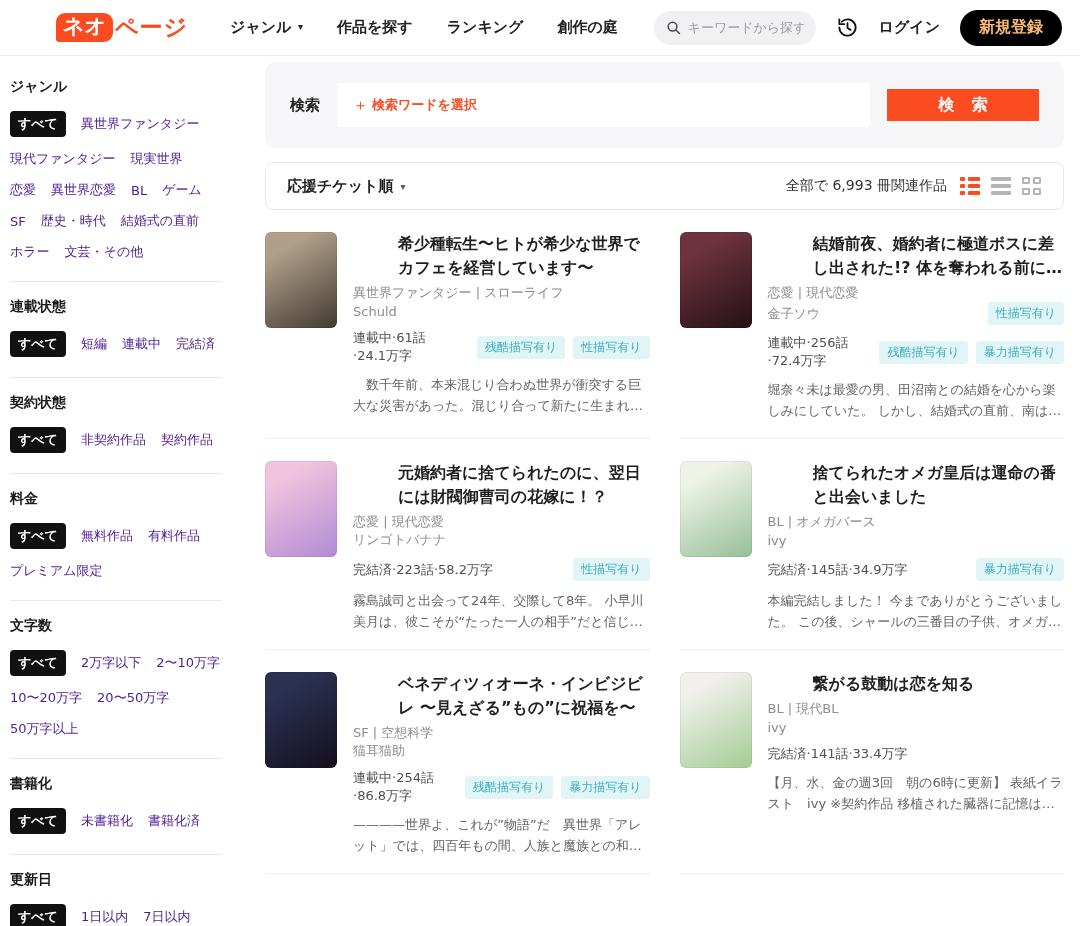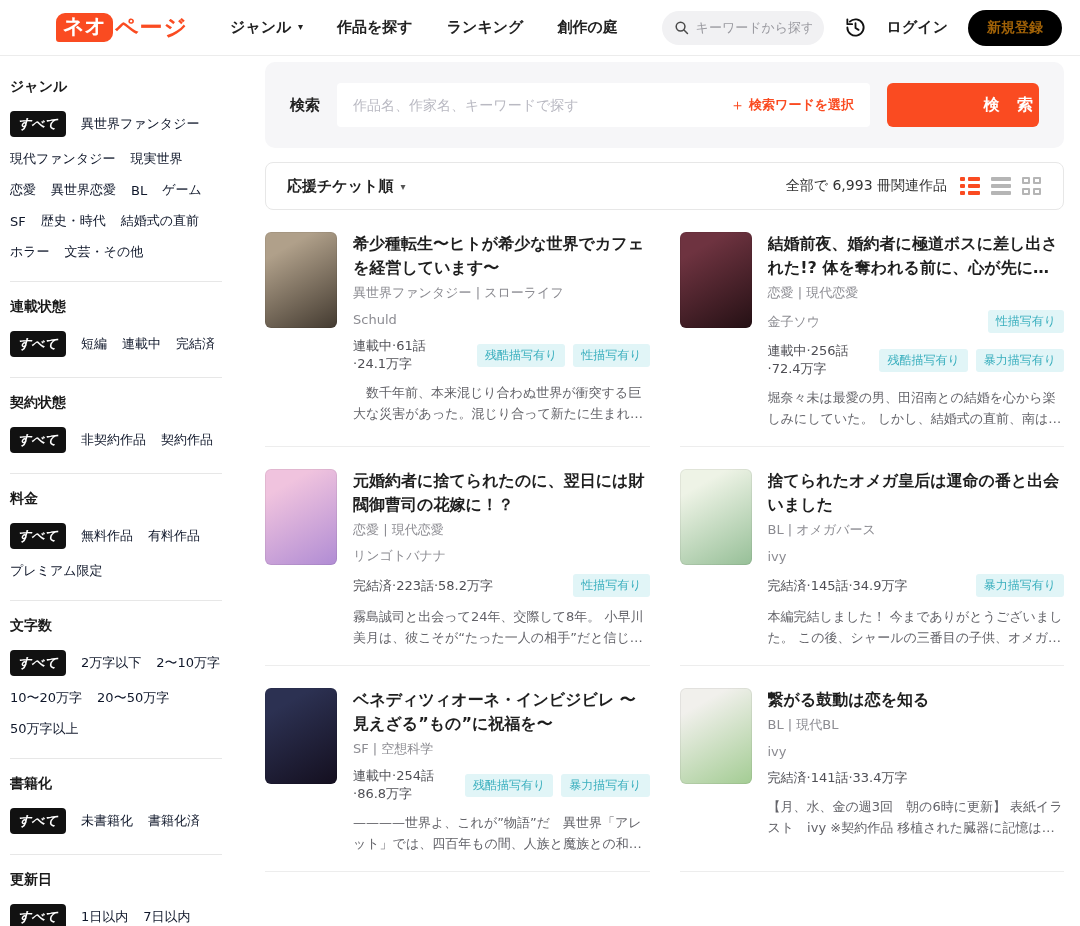--- a/index.html
+++ b/index.html
@@ -21,49 +21,49 @@
   .nav-item{font-size:15px;font-weight:700;cursor:pointer;white-space:nowrap;}
   .nav-item .caret{font-size:10px;color:#222;margin-left:3px;vertical-align:2px;}
   .header-right{margin-left:auto;display:flex;align-items:center;gap:20px;}
   .header-search{width:162px;height:34px;background:#f1f1f3;border-radius:17px;
     display:flex;align-items:center;gap:7px;padding:0 12px;justify-content:center;}
   .header-search input{border:none;outline:none;background:transparent;width:100%;
     font-size:13px;color:#333;font-family:inherit;}
   .header-search input::placeholder{color:#9a9aa0;}
   .icon-btn{display:flex;align-items:center;cursor:pointer;}
   .login{font-size:15px;font-weight:700;cursor:pointer;}
-  .signup{background:#000;color:#a16207;border:none;border-radius:18px;height:36px;
-    padding:0 19px;font-size:14px;font-weight:700;cursor:pointer;font-family:inherit;}
+  .signup{background:#000;color:#fdba74;border:none;border-radius:18px;height:36px;
+    padding:0 19px;font-size:16px;font-weight:700;cursor:pointer;font-family:inherit;}
   
   .page{display:flex;align-items:flex-start;}
   
   .sidebar{width:250px;flex-shrink:0;padding:6px 28px 0 10px;}
   .filter-section{padding:16px 0 20px;border-bottom:1px solid #e7e7e7;}
   .filter-section:last-child{border-bottom:none;}
   .filter-title{font-size:14px;font-weight:700;color:#1a1a1a;margin-bottom:15px;}
   .chips{display:flex;flex-wrap:wrap;gap:13px 15px;align-items:center;}
-  .chip{font-size:13px;color:#0f172a;cursor:pointer;white-space:nowrap;}
+  .chip{font-size:13px;color:#4c1d95;cursor:pointer;white-space:nowrap;}
   .chip.selected{background:#111;color:#fff;font-weight:700;border-radius:4px;
-    padding:4px 8px;font-style:italic;}
+    padding:4px 8px;}
   
   .main{flex:1;min-width:0;padding:6px 16px 0 15px;}
   .search-panel{background:#f6f6f8;border-radius:10px;padding:21px 25px;
     display:flex;align-items:center;gap:17px;}
   .search-label{font-size:15px;font-weight:700;white-space:nowrap;}
   .search-box{flex:1;background:#fff;border-radius:4px;height:44px;display:flex;
     align-items:center;padding:0 16px;gap:10px;}
   .search-box input{flex:1;border:none;outline:none;font-size:14px;color:#333;
     font-family:inherit;}
   .search-box input::placeholder{color:#b9b9c2;}
   .kw-select{display:flex;align-items:center;gap:4px;color:var(--accent);
     font-size:13px;font-weight:700;cursor:pointer;white-space:nowrap;}
   .kw-select .plus{font-size:15px;font-weight:400;}
-  .search-btn{width:152px;height:44px;background:var(--accent);color:#fff;border:none;
-    border-radius:6px;font-size:16px;font-weight:700;letter-spacing:6px;cursor:pointer;
-    font-family:inherit;text-indent:6px;text-align:right;}
+  .search-btn{width:152px;height:32px;background:var(--accent);color:#fff;border:none;
+    border-radius:0;font-size:16px;font-weight:700;letter-spacing:6px;cursor:pointer;
+    font-family:inherit;text-indent:6px;}
   
   .toolbar{margin-top:14px;border:1px solid #e7e7e7;border-radius:8px;height:48px;
     display:flex;align-items:center;padding:0 21px;}
   .sort{display:flex;align-items:center;gap:7px;font-size:15px;font-weight:700;
     cursor:pointer;}
   .sort .caret{font-size:10px;color:#555;}
   .toolbar-right{margin-left:auto;display:flex;align-items:center;gap:13px;}
   .total{font-size:14px;color:#333;}
   .view-icons{display:flex;align-items:center;gap:11px;}
   .vicon{width:20px;height:18px;display:flex;flex-direction:column;
@@ -76,23 +76,23 @@
   .vicon.grid{flex-direction:row;flex-wrap:wrap;gap:3px;justify-content:flex-start;}
   .vicon.grid .g{width:8px;height:7px;border:2px solid #b5b5b5;border-radius:1px;}
   
   .results{display:grid;grid-template-columns:1fr 1fr;column-gap:30px;}
   .work{display:flex;padding:22px 0 17px;border-bottom:1px solid #ededed;cursor:pointer;}
   .work:nth-last-child(-n+2){border-bottom:none;}
   .cover{width:72px;height:96px;border-radius:6px;flex-shrink:0;
     box-shadow:0 0 0 1px rgba(0,0,0,.06) inset;}
   .work-body{flex:1;min-width:0;margin-left:16px;}
   .work-title{font-size:16px;font-weight:700;color:#1f1f1f;line-height:1.5;
-    display:-webkit-box;-webkit-line-clamp:2;-webkit-box-orient:vertical;overflow:hidden;}
+    display:-webkit-box;-webkit-line-clamp:2;-webkit-box-orient:vertical;overflow:hidden;margin-left:45px;}
   .work-genre{font-size:13px;color:#8c8c92;margin-top:4px;}
-  .work-author-row{display:flex;align-items:center;margin-top:8px;min-height:18px;}
+  .work-author-row{display:flex;align-items:center;min-height:18px;}
   .work-author{flex:1;font-size:13px;color:#8c8c92;}
   .work-stats-row{display:flex;align-items:center;margin-top:9px;}
   .work-stats{flex:1;font-size:13px;color:#4f4f55;}
   .badges{display:flex;gap:8px;padding-left:24px;}
   .badge{background:var(--badge-bg);color:var(--badge-fg);font-size:12px;
     padding:3px 8px;border-radius:3px;white-space:nowrap;}
   .work-desc{font-size:13px;color:#636369;margin-top:9px;line-height:1.62;
     display:-webkit-box;-webkit-line-clamp:2;-webkit-box-orient:vertical;overflow:hidden;}
 </style>
 </head>
@@ -211,21 +211,20 @@
           <span class="chip">7日以内</span>
         </div>
   </section>
 
 </aside>
 
   <main class="main">
     <div class="search-panel">
       <span class="search-label">検索</span>
       <div class="search-box">
-        <input type="text" placeholder="作品名、作家名、キーワードで探す" style="">
         <span class="kw-select">
           <span class="plus">＋</span>
           <span>検索ワードを選択</span>
         </span>
       </div>
       <button class="search-btn">検 索</button>
     </div>
 
     <div class="toolbar">
       <span class="sort">
@@ -349,20 +348,24 @@
       </div>
       <p class="work-desc">本編完結しました！ 今までありがとうございました。 この後、シャールの三番目の子供、オメガのノエルによる外伝が続き...</p>
     </div>
   </article>
 
   <article class="work">
     <div class="cover" style="background: linear-gradient(150deg, rgb(44, 49, 82) 20%, rgb(20, 15, 31));"></div>
     <div class="work-body">
       <h2 class="work-title">ベネディツィオーネ・インビジビレ 〜見えざる”もの”に祝福を〜</h2>
       <div class="work-genre">SF | 空想科学</div>
+      <div class="work-author-row">
+        <span class="work-author">猫耳猫助</span>
+        <span class="badges"></span>
+      </div>
       <div class="work-stats-row">
         <span class="work-stats">連載中·254話·86.8万字</span>
         <span class="badges">
                 <span class="badge">残酷描写有り</span>
                 <span class="badge">暴力描写有り</span>
               </span>
       </div>
       <p class="work-desc">————世界よ、これが”物語”だ　異世界「アレット」では、四百年もの間、人族と魔族との和平協定「人魔不可侵協...</p>
     </div>
   </article>

